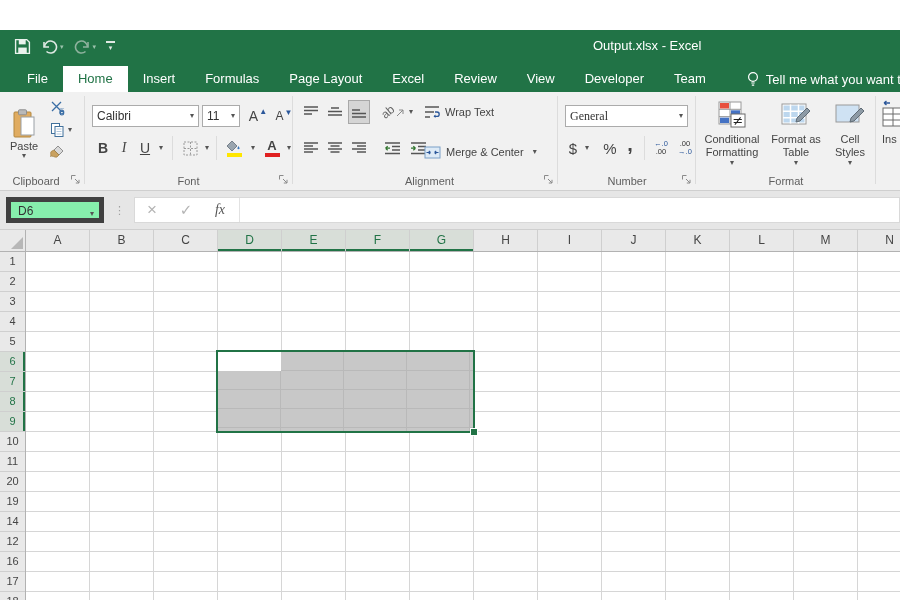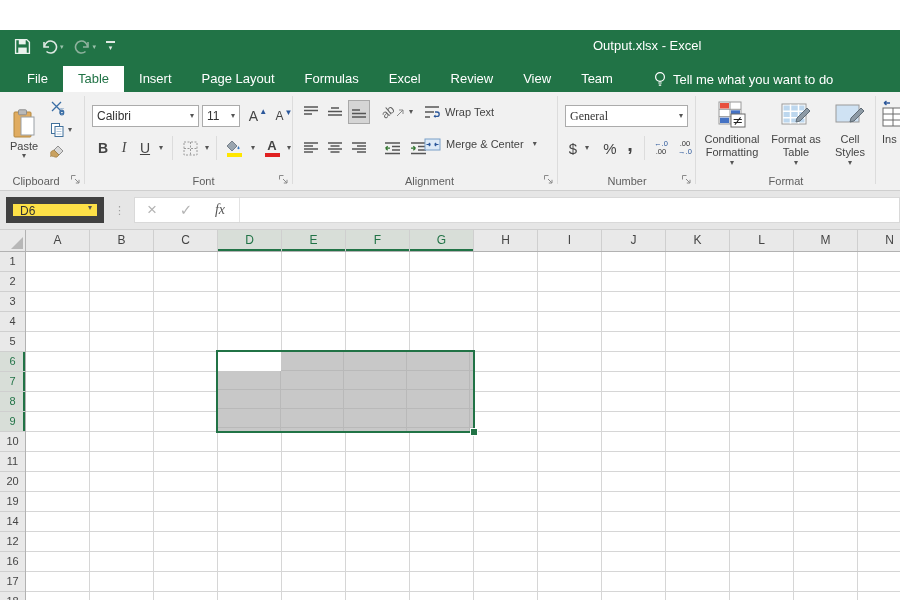--- a/index.html
+++ b/index.html
@@ -30,21 +30,21 @@
   .caret{font-size:8px;color:#555;line-height:1;}
   .combo{position:absolute;background:#fff;border:1px solid #ababab;display:flex;align-items:center;font-size:12px;color:#333;padding:0 4px;}
   .combo .cval{flex:1;white-space:nowrap;overflow:hidden;}
   .lblsm{font-size:11px;color:#444;white-space:nowrap;}
   .stylebtn{position:absolute;top:4px;height:72px;display:flex;flex-direction:column;align-items:center;font-size:11px;color:#444;text-align:center;line-height:13px;}
   .stylebtn .sicon{margin:4px 0 3px 0;}
   .toggled{background:#d5d5d5;border:1px solid #a8a8a8;}
   .fillbar{width:15px;height:4px;margin-top:1px;}
   
   .fstrip{position:absolute;left:0;top:161px;width:900px;height:39px;background:#e6e6e6;border-bottom:1px solid #cfcfcf;box-sizing:border-box;}
-  .namebox{position:absolute;left:6px;top:6px;width:98px;height:26px;background:#fde047;border:7px solid #404040;display:flex;align-items:flex-start;font-size:12px;color:#333;padding-left:7px;box-sizing:border-box;}
+  .namebox{position:absolute;left:6px;top:6px;width:98px;height:26px;background:#86efac;border:5px solid #404040;display:flex;align-items:flex-end;font-size:12px;color:#333;padding-left:7px;box-sizing:border-box;}
   .namebox .nval{flex:1;}
   .fdots{position:absolute;left:114px;top:6px;height:26px;display:flex;align-items:center;color:#a0a0a0;font-size:11px;}
   .fbar{position:absolute;left:134px;top:6px;right:0;height:26px;background:#fff;border:1px solid #d9d9d9;display:flex;align-items:center;box-sizing:border-box;}
   .fbtn{width:34px;text-align:center;color:#b4b4b4;font-size:15px;}
   .fx{font-family:"Liberation Serif","DejaVu Serif",serif;font-style:italic;color:#555;font-size:14px;}
   .fdiv{width:1px;height:24px;background:#e2e2e2;margin:0 2px;}
   .finput{flex:1;height:100%;font-size:12px;color:#333;padding:0 6px;display:flex;align-items:center;}
   
   .sheet{position:absolute;left:0;top:200px;width:900px;height:400px;background:#fff;}
   .corner{position:absolute;left:0;top:0;width:26px;height:22px;background:#e9e9e9;border-right:1px solid #b2b2b2;border-bottom:1px solid #b2b2b2;box-sizing:border-box;}
@@ -98,27 +98,28 @@
         <span style="width:9px;height:2px;background:#dfe9e3;display:block;"></span>
         <span class="mini-caret" style="color:#dfe9e3;">▾</span>
       </span>
     </div>
     <span class="title">Output.xlsx - Excel</span>
   </div>
 
   <div class="tabrow">
     <div style="display:flex;align-items:flex-end;">
         <div class="tab">File</div>
-        <div class="tab active">Table</div>
+        <div class="tab active">Home</div>
         <div class="tab">Insert</div>
+        <div class="tab">Formulas</div>
         <div class="tab">Page Layout</div>
-        <div class="tab">Formulas</div>
         <div class="tab">Excel</div>
         <div class="tab">Review</div>
         <div class="tab">View</div>
+        <div class="tab">Developer</div>
         <div class="tab">Team</div>
       </div>
     <div class="tellme">
       <svg width="12" height="17" viewBox="0 0 12 17">
           <circle cx="6" cy="6" r="4.4" fill="none" stroke="#fff" stroke-width="1.2"></circle>
           <path d="M4.3 12 h3.4 M4.8 14.2 h2.4" stroke="#fff" stroke-width="1.2"></path>
         </svg>
       <span>Tell me what you want to do</span>
     </div>
   </div>
@@ -204,21 +205,21 @@
           <path d="M12.5 6 q2.2 3.2 0 3.2 t0 -3.2" fill="#3c77b8"></path>
         </svg>
       <span class="fillbar" style="background:#ffe600;"></span>
     </div>
     <div class="abs rbtn caret" style="left:248px;top:44px;width:10px;height:24px;">▾</div>
     <div class="abs rbtn" style="left:260px;top:44px;width:24px;height:24px;flex-direction:column;font-weight:bold;font-size:13px;line-height:12px;">
       <span>A</span>
       <span class="fillbar" style="background:#e02020;"></span>
     </div>
     <div class="abs rbtn caret" style="left:284px;top:44px;width:10px;height:24px;">▾</div>
-    <div class="glabel" style="left:100px;width:207px;">Font</div>
+    <div class="glabel" style="left:85px;width:207px;">Font</div>
     <svg class="launcher" style="left:278px;" viewBox="0 0 11 11">
         <path d="M1.5 1.5 h4 M1.5 1.5 v4" stroke="#8a8a8a" fill="none"></path>
         <path d="M5 5 l4 4 M9 5.8 V9 H5.8" stroke="#8a8a8a" fill="none"></path>
       </svg>
     <div class="gsep" style="left:292px;"></div>
 
     <div class="abs rbtn" style="left:300px;top:8px;width:22px;height:24px;">
       <svg width="16" height="14" viewBox="0 0 16 14">
           <path d="M1 2 h14 M1 5.5 h14 M1 9 h8" stroke="#555" stroke-width="1.6"></path>
         </svg>
@@ -268,21 +269,21 @@
           <path d="M1 2 h15 M8 5.5 h8 M8 9 h8 M1 12.5 h15" stroke="#555" stroke-width="1.4"></path>
           <path d="M6 7.2 l-4.5 0 M1.5 7.2 l2.2 -2 M1.5 7.2 l2.2 2" stroke="#31752f" stroke-width="1.2" fill="none"></path>
         </svg>
     </div>
     <div class="abs rbtn" style="left:406px;top:44px;width:24px;height:24px;">
       <svg width="17" height="14" viewBox="0 0 17 14">
           <path d="M1 2 h15 M8 5.5 h8 M8 9 h8 M1 12.5 h15" stroke="#555" stroke-width="1.4"></path>
           <path d="M1 7.2 l4.5 0 M5.5 7.2 l-2.2 -2 M5.5 7.2 l-2.2 2" stroke="#31752f" stroke-width="1.2" fill="none"></path>
         </svg>
     </div>
-    <div class="abs rbtn" style="left:424px;top:40px;height:24px;gap:5px;">
+    <div class="abs rbtn" style="left:424px;top:48px;height:24px;gap:5px;">
       <svg width="17" height="13" viewBox="0 0 17 13">
           <rect x="1" y="1" width="15" height="11" fill="#ddeaf6" stroke="#7ba0c8"></rect>
           <path d="M2.5 6.5 h4 M6.5 6.5 l-1.7 -1.5 M6.5 6.5 l-1.7 1.5 M14.5 6.5 h-4 M10.5 6.5 l1.7 -1.5 M10.5 6.5 l1.7 1.5" stroke="#2b579a" stroke-width="1.1" fill="none"></path>
         </svg>
       <span class="lblsm">Merge &amp; Center</span>
       <span class="caret" style="margin-left:4px;">▾</span>
     </div>
     <div class="glabel" style="left:294px;width:263px;padding-left:8px;">Alignment</div>
     <svg class="launcher" style="left:543px;" viewBox="0 0 11 11">
         <path d="M1.5 1.5 h4 M1.5 1.5 v4" stroke="#8a8a8a" fill="none"></path>

